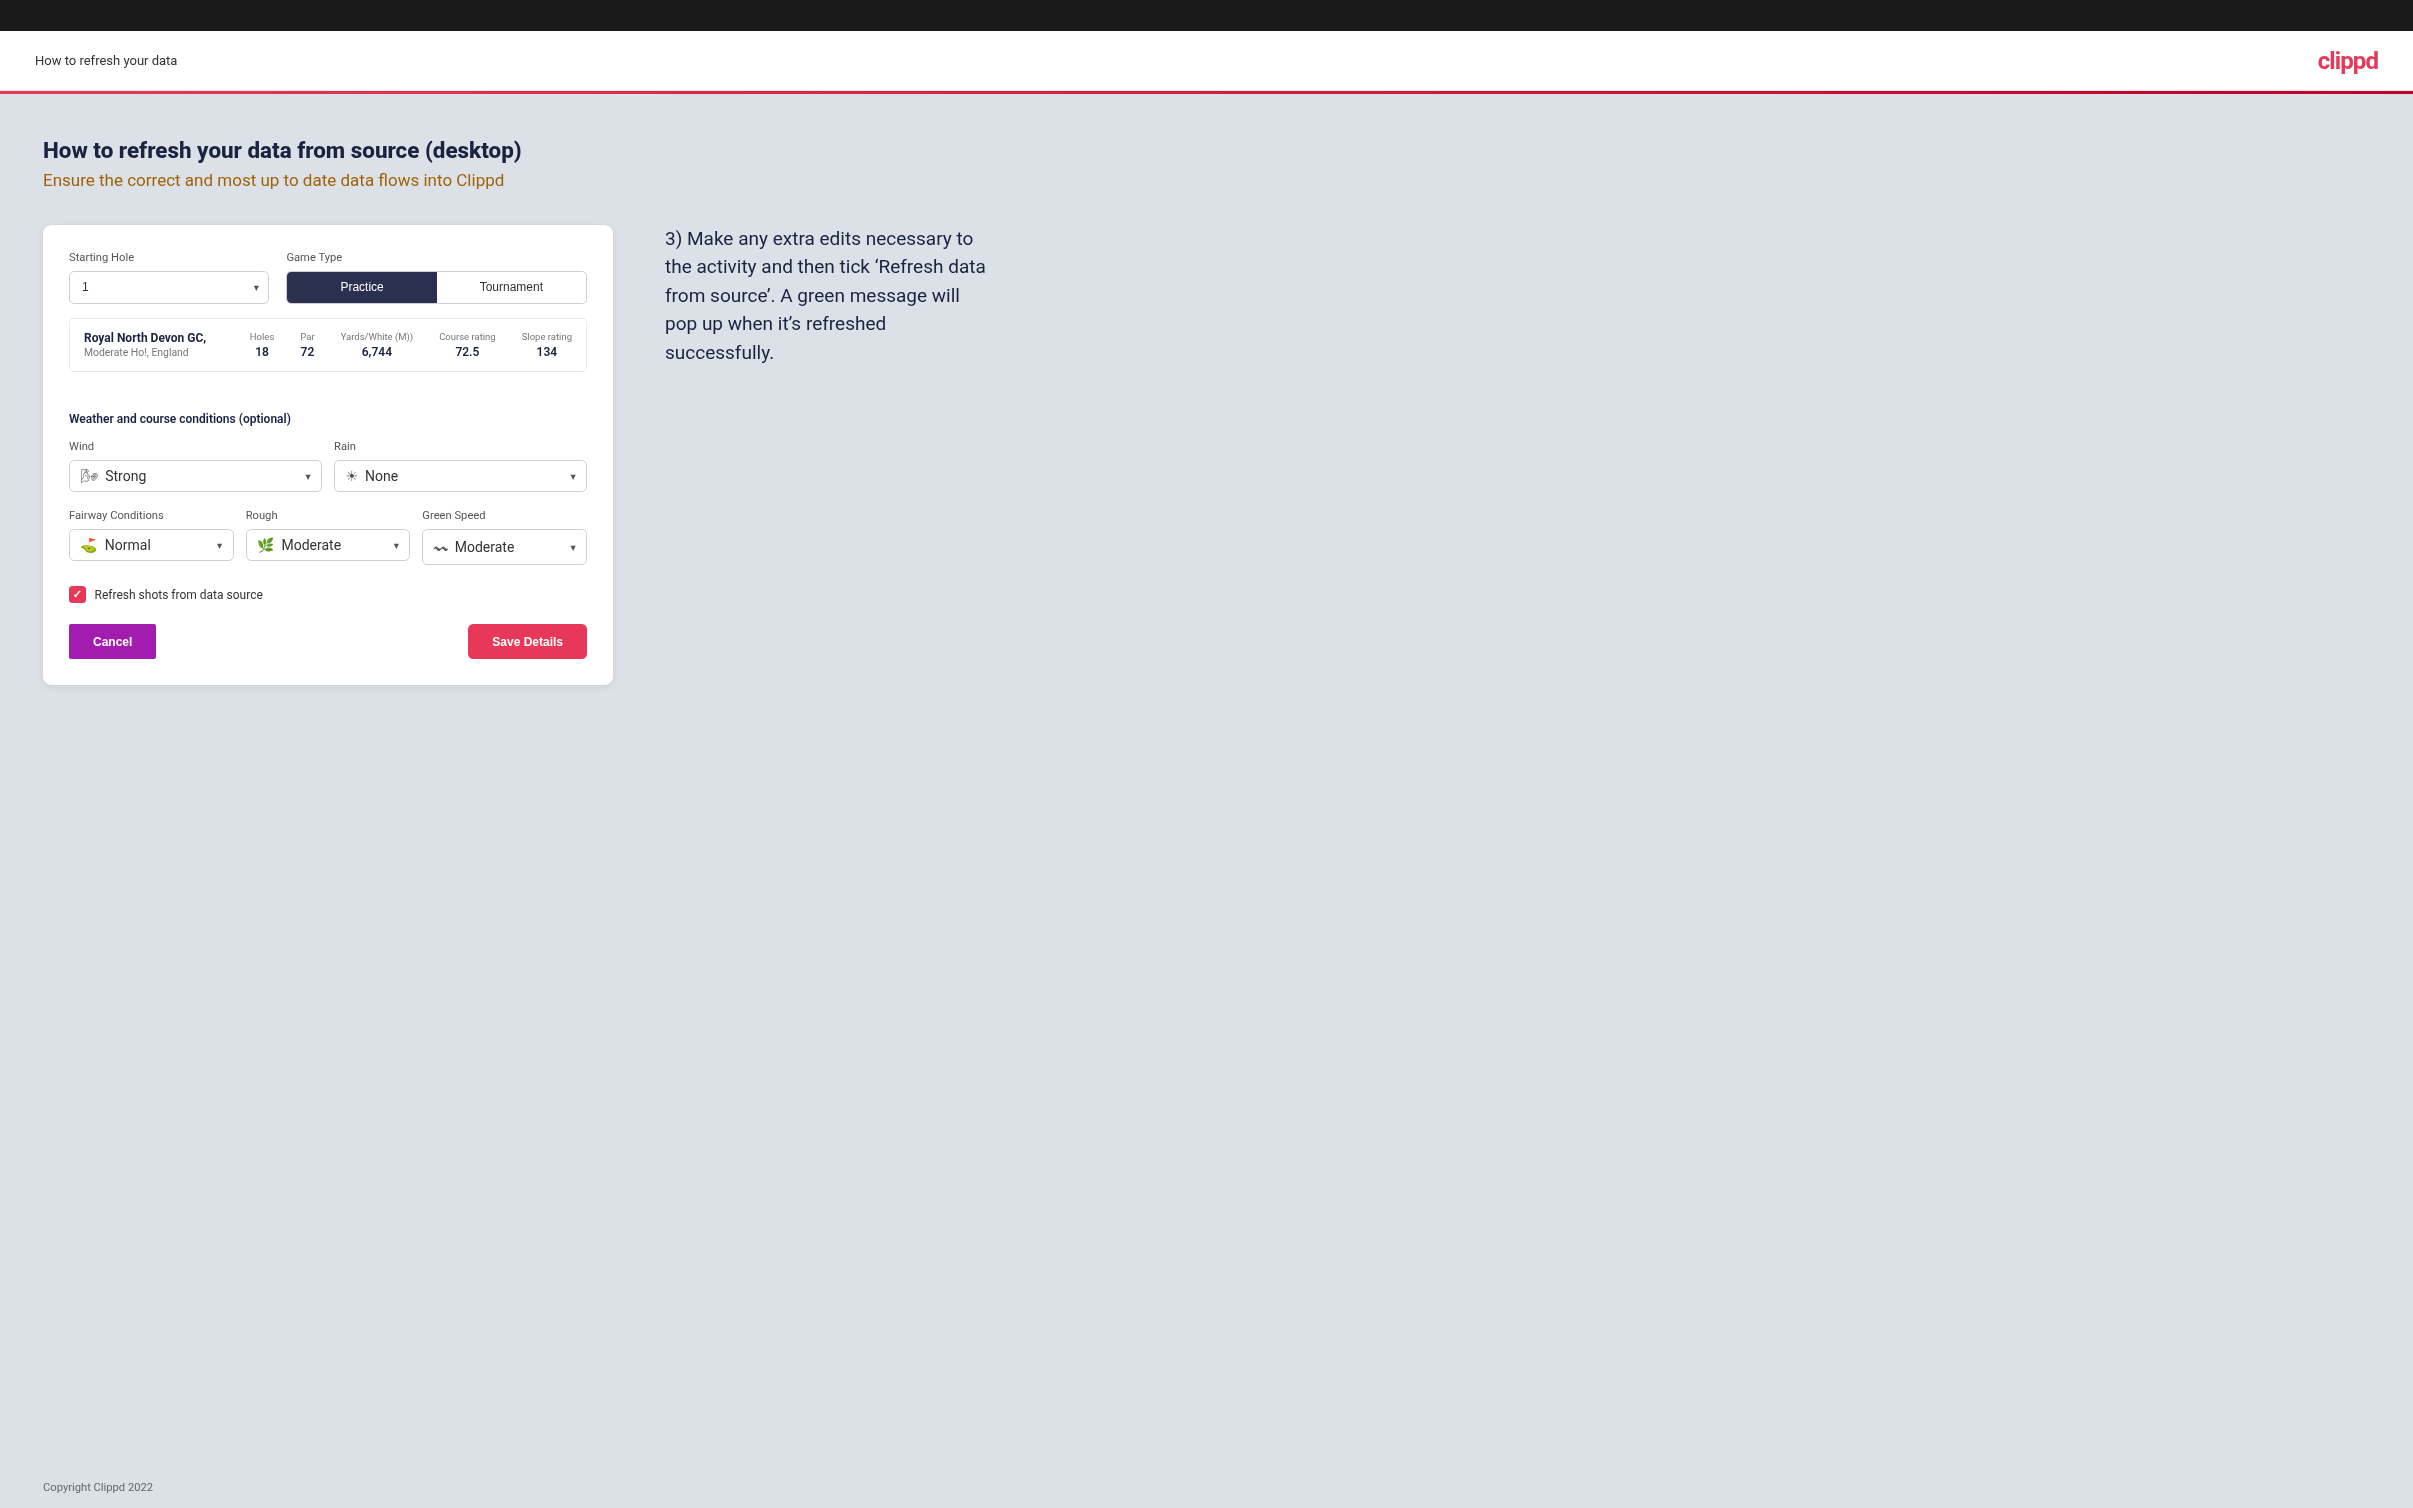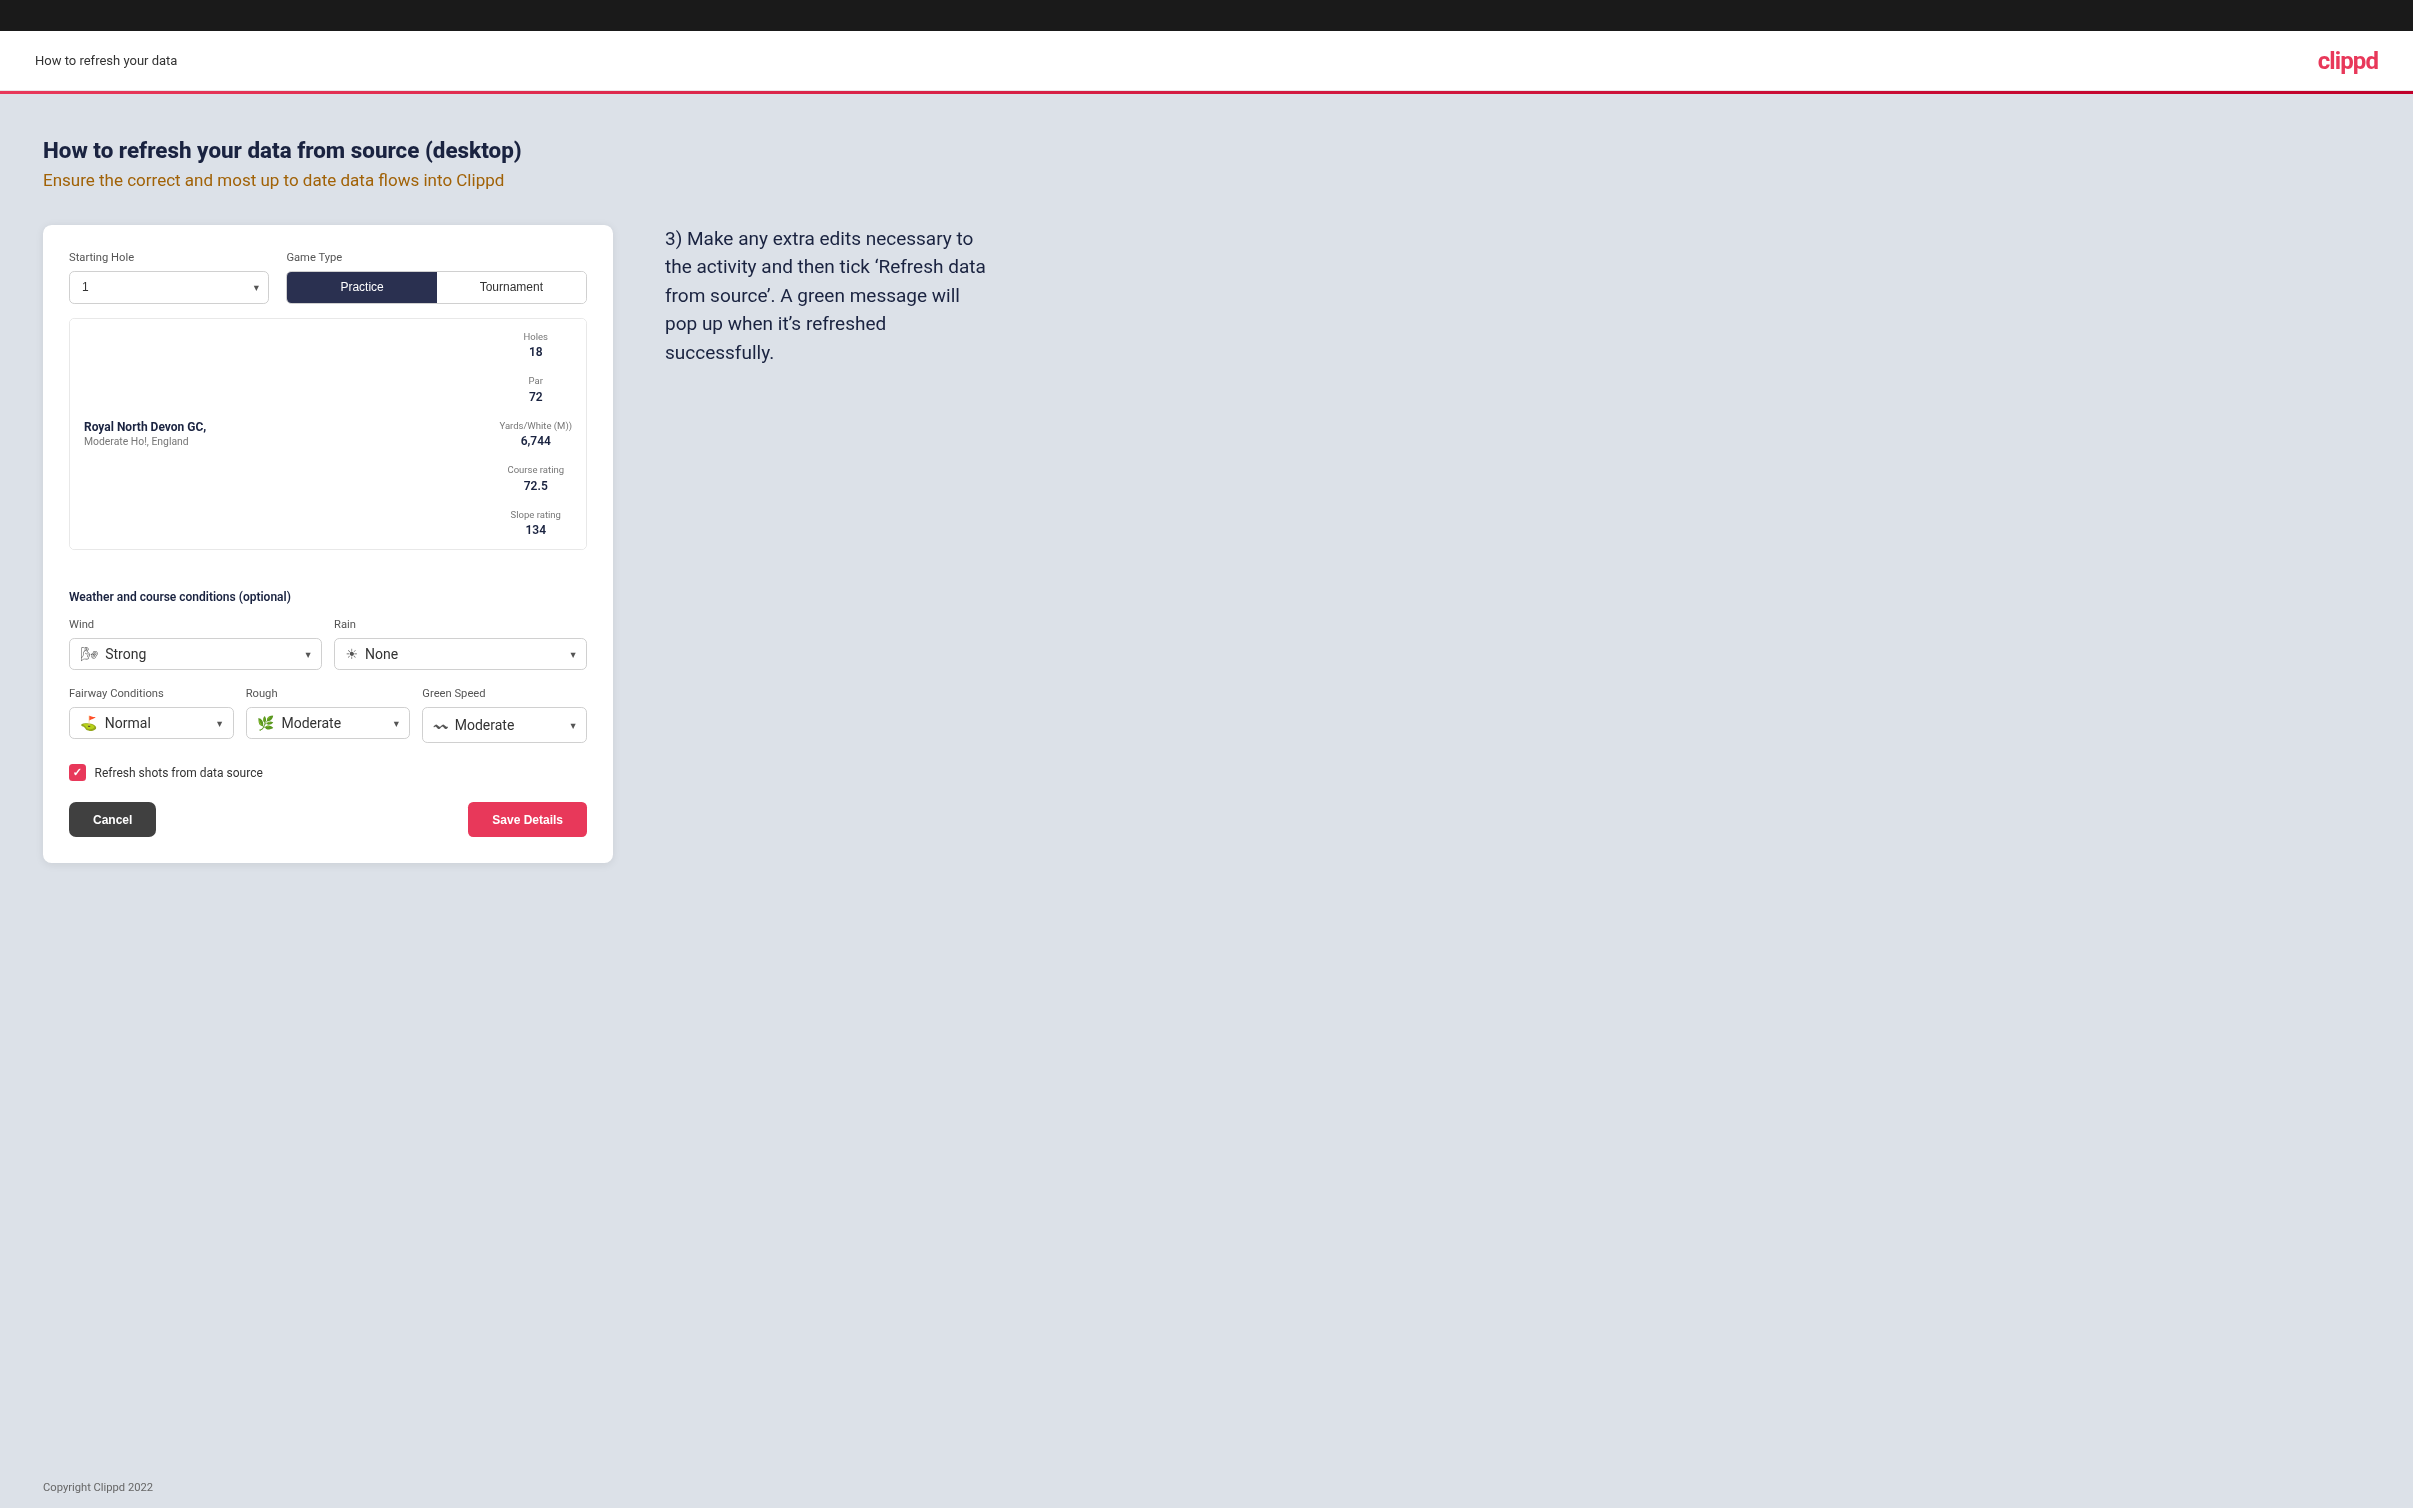--- a/index.html
+++ b/index.html
@@ -149,22 +149,21 @@
       font-weight: 700;
       color: #1a2340;
       margin-bottom: 1.7px;
     }
     .course-location {
       font-size: 10.4px;
       color: #777;
     }
     .course-stats {
       display: flex;
-      gap: 16px;
-      flex-direction: column;
+      gap: 26px;
     }
     .stat-item {
       display: flex;
       flex-direction: column;
       align-items: center;
     }
     .stat-label {
       font-size: 9.5px;
       color: #777;
       margin-bottom: 3.5px;
@@ -243,24 +242,24 @@
     .checkbox-label {
       font-size: 12px;
       color: #333;
     }
     .button-row {
       display: flex;
       justify-content: space-between;
       align-items: center;
     }
     .btn-cancel {
-      background: #404040;
+      background: #a21caf;
       color: #ffffff;
       border: none;
-      border-radius: 7px;
+      border-radius: 2px;
       padding: 10.4px 24px;
       font-size: 12px;
       font-weight: 600;
       cursor: pointer;
     }
     .btn-save {
       background: #e8385a;
       color: #ffffff;
       border: none;
       border-radius: 5.2px;

